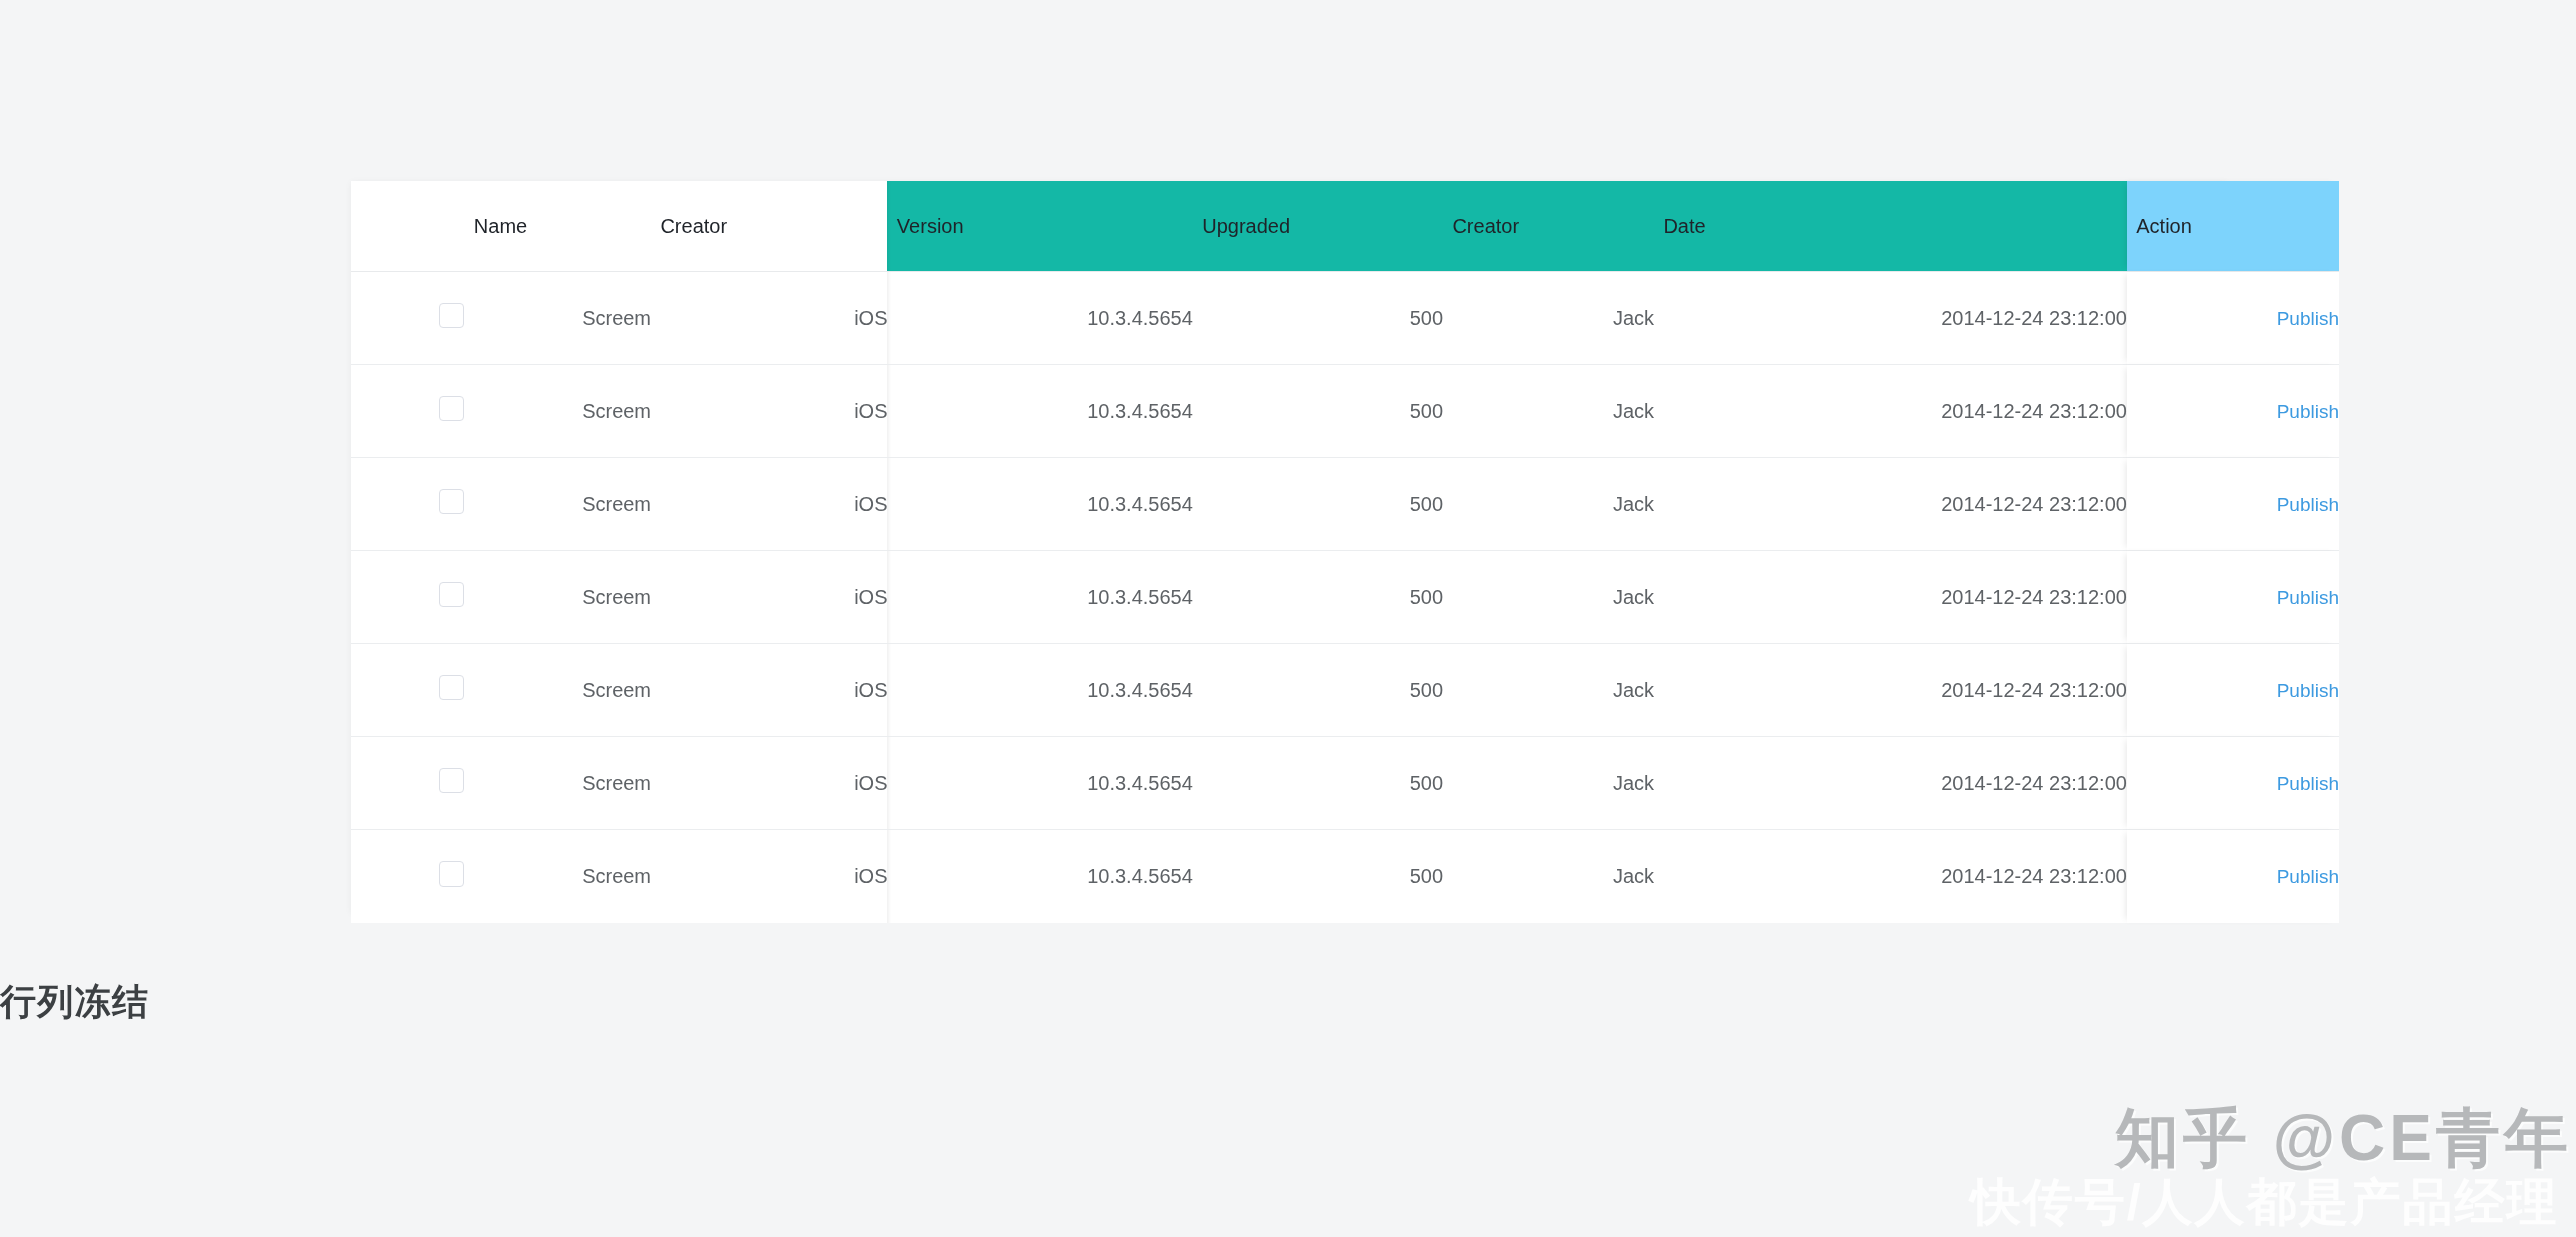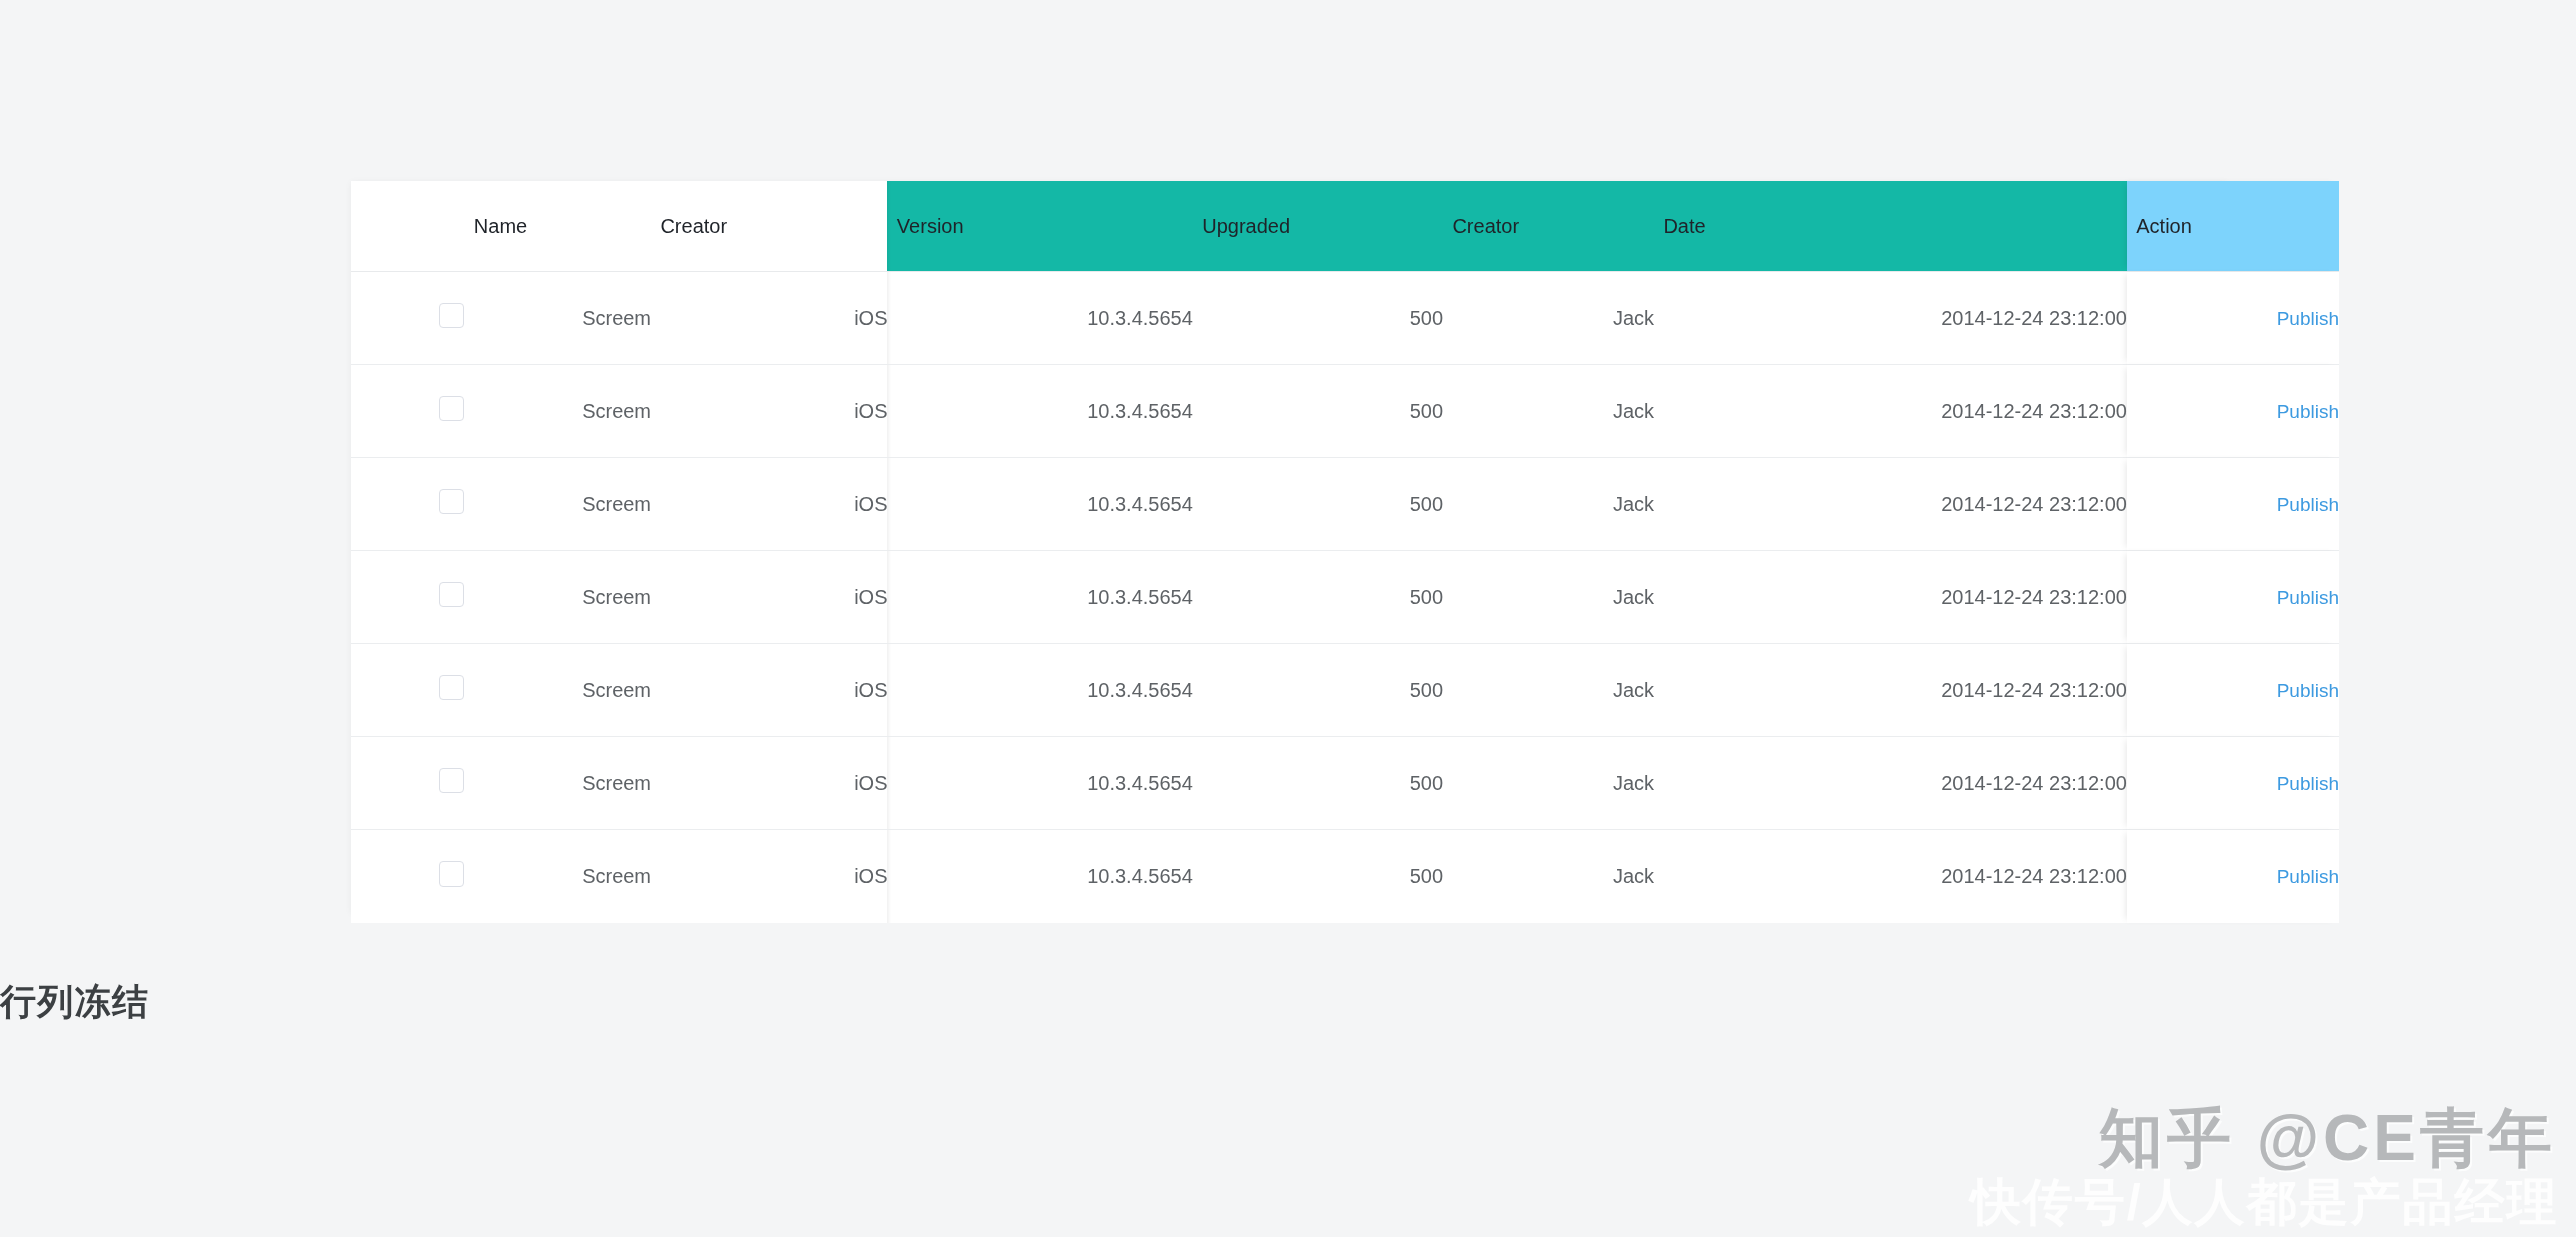--- a/index.html
+++ b/index.html
@@ -135,21 +135,21 @@
     text-align: left;
     font-size: 36px;
     font-weight: bold;
     color: #3c4043;
     letter-spacing: 1.3px;
   }
 
   
   #wm-top {
     position: absolute;
-    right: 20px;
+    right: 4px;
     top: 1095px;
     font-size: 64px;
     font-weight: bold;
     color: #b6b8ba;
     letter-spacing: 4px;
     white-space: nowrap;
     text-shadow: 2px 2px 0 rgba(255,255,255,.75);
   }
   #wm-bottom {
     position: absolute;

